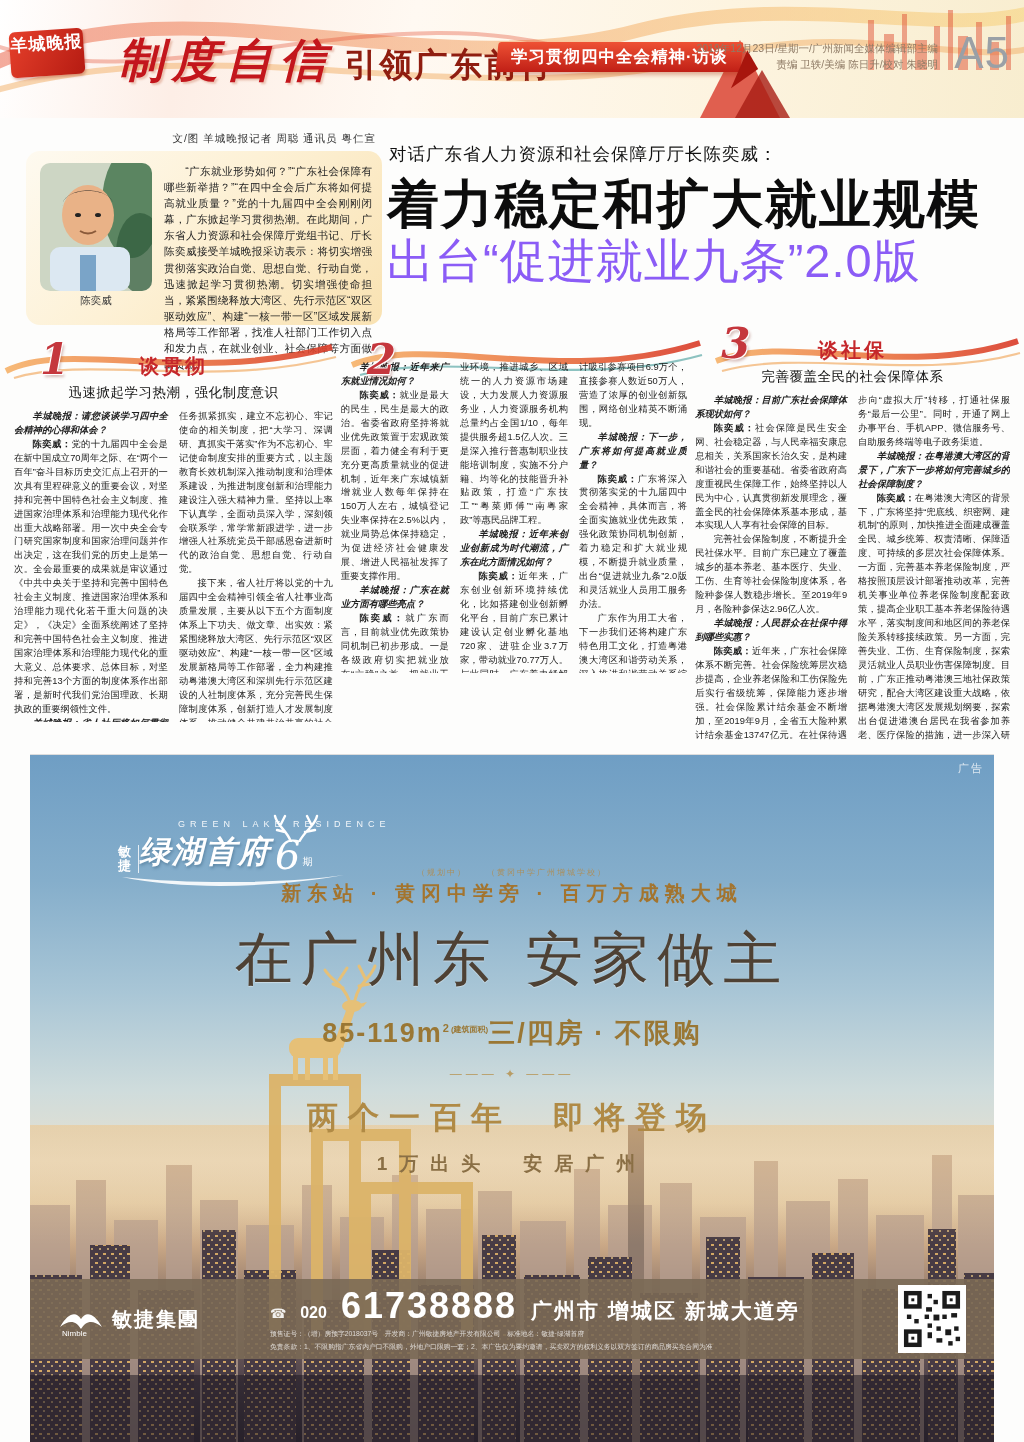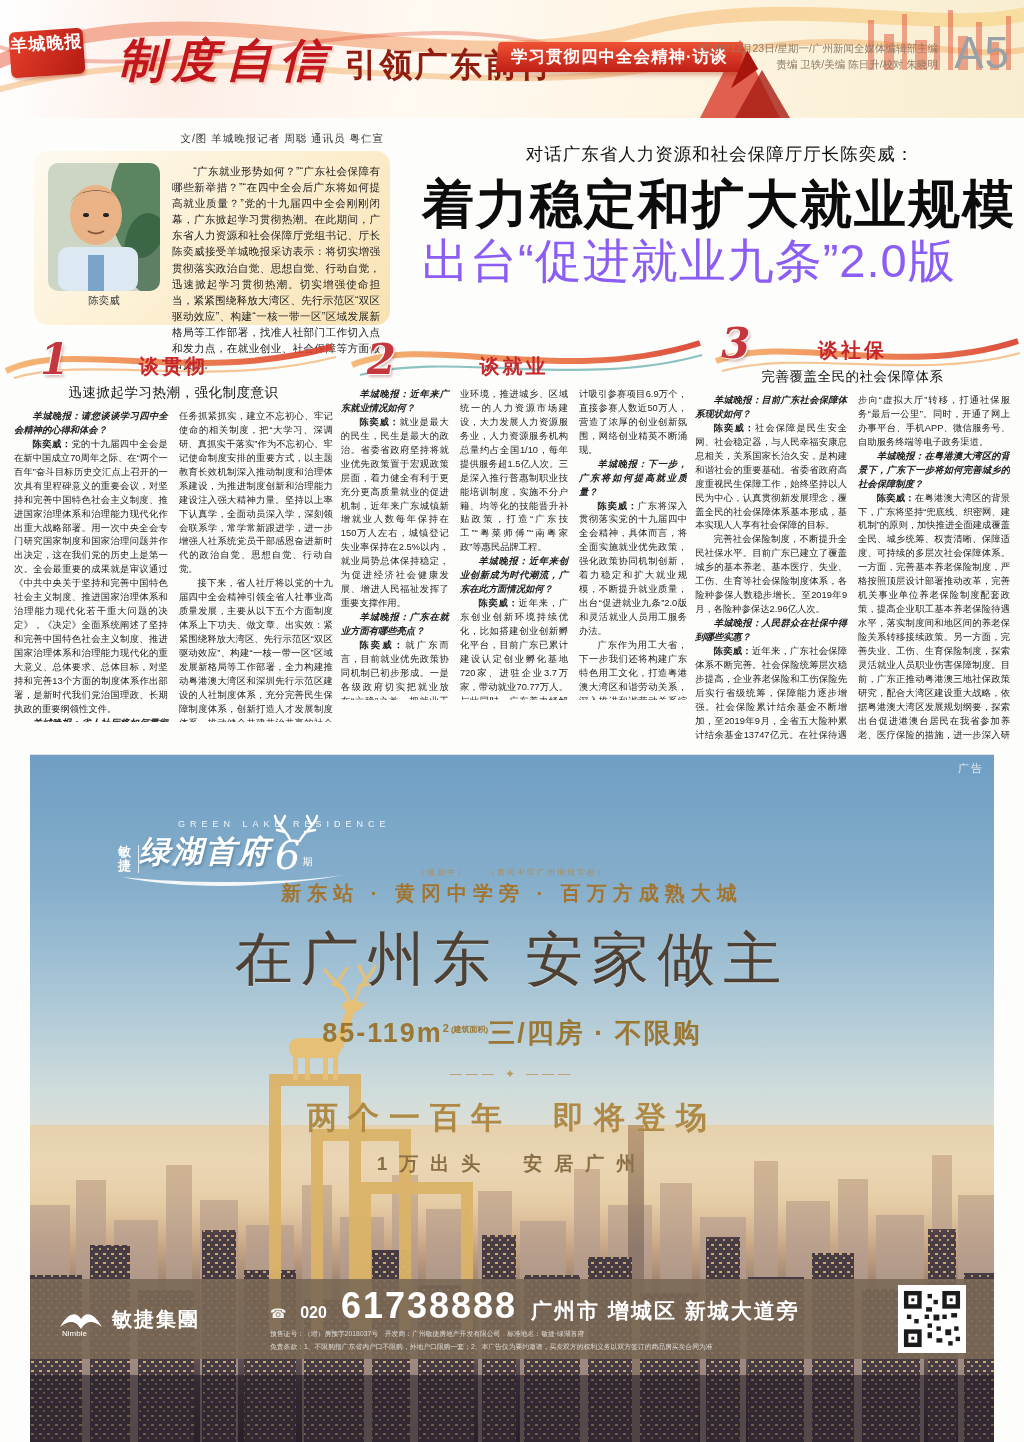--- a/index.html
+++ b/index.html
@@ -20,31 +20,31 @@
   .slogan .s2{font-weight:900;font-size:33px;color:#8f1d10;letter-spacing:2px;margin-left:6px;}
   .banner{position:absolute;left:497px;top:42px;height:30px;padding:0 14px;display:flex;align-items:center;
     background:linear-gradient(180deg,#ee5134,#c01f16);transform:skewX(-6deg);border-radius:3px;
     box-shadow:2px 3px 4px rgba(160,40,10,.35);}
   .banner span{display:block;transform:skewX(6deg);color:#fff;font-weight:bold;font-size:16.5px;letter-spacing:1px;}
   .banner-flag{position:absolute;right:-16px;top:10px;width:0;height:0;border-left:18px solid #a8150d;
     border-top:14px solid transparent;border-bottom:26px solid transparent;transform:rotate(18deg);}
   .dateblock{position:absolute;right:86px;top:40px;text-align:right;color:#8f7b66;font-size:10.5px;line-height:16px;}
   .pageno{position:absolute;right:14px;top:28px;font-size:44px;color:#9aa0a6;font-weight:300;letter-spacing:1px;}
   
-  .lead{display:flex;padding:10px 30px 0 34px;gap:32px;}
+  .lead{display:flex;padding:10px 30px 0 26px;gap:5px;}
   .lead-left{width:356px;flex:none;}
   .byline{font-size:10.5px;color:#333;text-align:right;padding:4px 6px 5px 0;letter-spacing:1px;}
   .intro-box{display:flex;gap:10px;padding:12px 10px 10px 12px;border-radius:14px;height:152px;
     background:linear-gradient(135deg,#fefaf0 0%,#fdf1d6 45%,#f9e2b2 100%);}
   .portrait{margin:0;width:116px;flex:none;text-align:center;}
   .portrait svg{width:112px;height:128px;border-radius:10px;display:block;margin:0 auto;}
   .portrait figcaption{font-size:10.5px;color:#3a3a3a;margin-top:3px;}
   .intro-text{margin:0;font-size:10.6px;line-height:1.52;text-align:justify;color:#222;text-indent:2em;}
   .lead-right{flex:1;padding-top:6px;}
-  .kicker{font-size:17.5px;color:#111;letter-spacing:1px;margin:8px 0 10px 2px;text-align:center;}
+  .kicker{font-size:17.5px;color:#111;letter-spacing:1px;margin:8px 0 10px 2px;}
   .hl1{margin:0;font-size:52px;line-height:1.1;font-weight:900;color:#0c0c0c;letter-spacing:2px;white-space:nowrap;}
   .hl2{margin:2px 0 0 0;font-size:47px;line-height:1.1;font-weight:400;color:#8b5cf6;letter-spacing:1px;white-space:nowrap;}
   
   .sections-wrap{position:relative;display:flex;align-items:flex-start;padding:0 14px;margin-top:14px;gap:8px;}
   .ribbons{position:absolute;left:0;top:-8px;width:1024px;height:56px;pointer-events:none;}
   .col-section{position:relative;z-index:1;}
   .s1{width:324px;} .s2{width:352px;} .s3{width:320px;margin-top:-16px;}
   .sec-head{position:relative;text-align:center;padding-top:14px;margin-bottom:8px;}
   .sec-num{position:absolute;left:26px;top:-4px;font-family:"DejaVu Serif",serif;font-style:italic;font-weight:bold;
     font-size:42px;color:#c5373d;text-shadow:-1px -1px 0 #fff,1px 1px 0 #fff,2px 3px 3px rgba(120,30,20,.3);}
@@ -204,21 +204,20 @@
         <div class="col">
             <p class="para cont">任务抓紧抓实，建立不忘初心、牢记使命的相关制度，把“大学习、深调研、真抓实干落实”作为不忘初心、牢记使命制度安排的重要方式，以主题教育长效机制深入推动制度和治理体系建设，为推进制度创新和治理能力建设注入强大精神力量。坚持以上率下认真学，全面动员深入学，深刻领会联系学，常学常新跟进学，进一步增强人社系统党员干部感恩奋进新时代的政治自觉、思想自觉、行动自觉。</p>
             <p class="para a">接下来，省人社厅将以党的十九届四中全会精神引领全省人社事业高质量发展，主要从以下五个方面制度体系上下功夫、做文章、出实效：紧紧围绕释放大湾区、先行示范区“双区驱动效应”、构建“一核一带一区”区域发展新格局等工作部署，全力构建推动粤港澳大湾区和深圳先行示范区建设的人社制度体系，充分完善民生保障制度体系，创新打造人才发展制度体系，推动健全共建共治共享的社会治理制度体系，着力优化人社公共服务制度体系，以同等力度支持广州人社事业发展，助力广州老城市迸发新活力。制度的生命力在于执行，省人社厅将把依法高效执行制度贯穿人社事业高质量发展全过程。</p>
           </div>
       </div>
     </section>
 
     <section class="col-section s2">
       <div class="sec-head">
         <span class="sec-num">2</span>
-        <div class="sec-title">谈就业</div>
       </div>
       <div class="cols">
         <div class="col">
             <p class="para q"><b>羊城晚报：</b>近年来广东就业情况如何？</p>
             <p class="para a"><b>陈奕威：</b>就业是最大的民生，民生是最大的政治。省委省政府坚持将就业优先政策置于宏观政策层面，着力健全有利于更充分更高质量就业的促进机制，近年来广东城镇新增就业人数每年保持在150万人左右，城镇登记失业率保持在2.5%以内，就业局势总体保持稳定，为促进经济社会健康发展、增进人民福祉发挥了重要支撑作用。</p>
             <p class="para q"><b>羊城晚报：</b>广东在就业方面有哪些亮点？</p>
             <p class="para a"><b>陈奕威：</b>就广东而言，目前就业优先政策协同机制已初步形成。一是各级政府切实把就业放在“六稳”之首，把就业工作纳入政府工作报告、民生实事和政府目标责任制考核，积极构建就业优先的政策体系，发挥失业保险基金保就业作用，努力稳企业、稳岗位。二是不断健全市场就业机制，比如完善统一规范的人力资源市场，破除妨碍人才、劳动力流动的体制机制障碍，营造公平就</p>
           </div>
         <div class="col">
             <p class="para cont">业环境，推进城乡、区域统一的人力资源市场建设，大力发展人力资源服务业，人力资源服务机构总量约占全国1/10，每年提供服务超1.5亿人次。三是深入推行普惠制职业技能培训制度，实施不分户籍、均等化的技能晋升补贴政策，打造“广东技工”“粤菜师傅”“南粤家政”等惠民品牌工程。</p>

